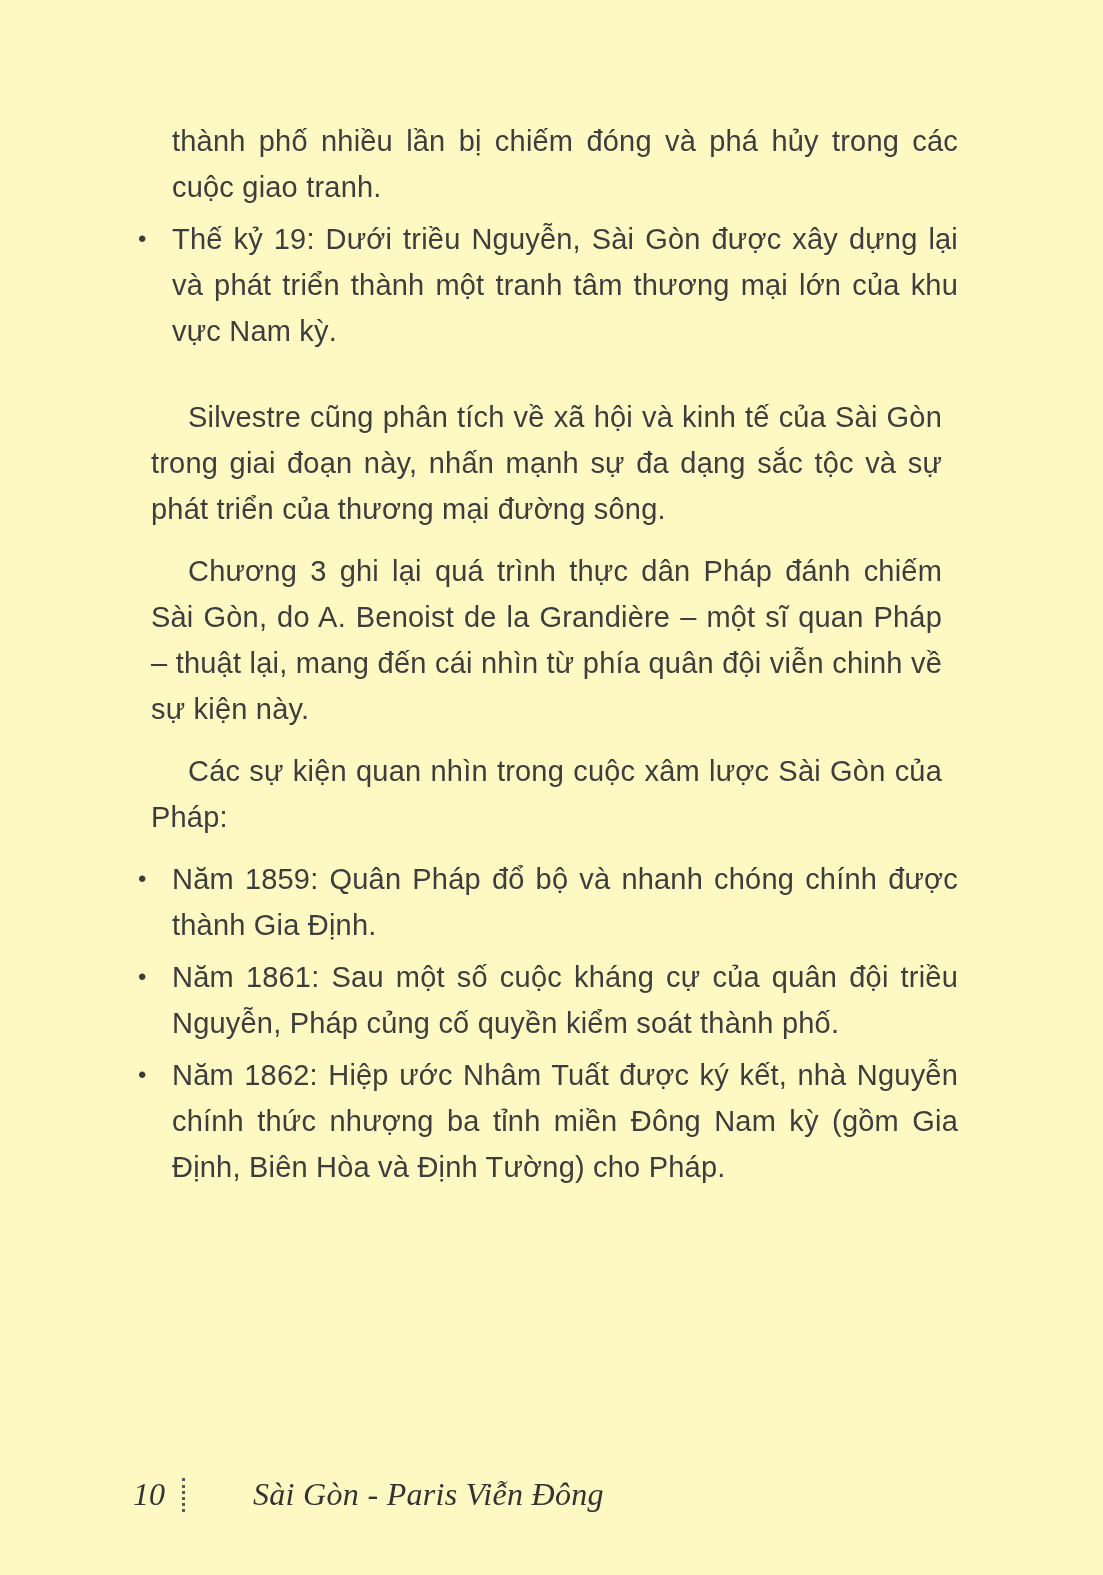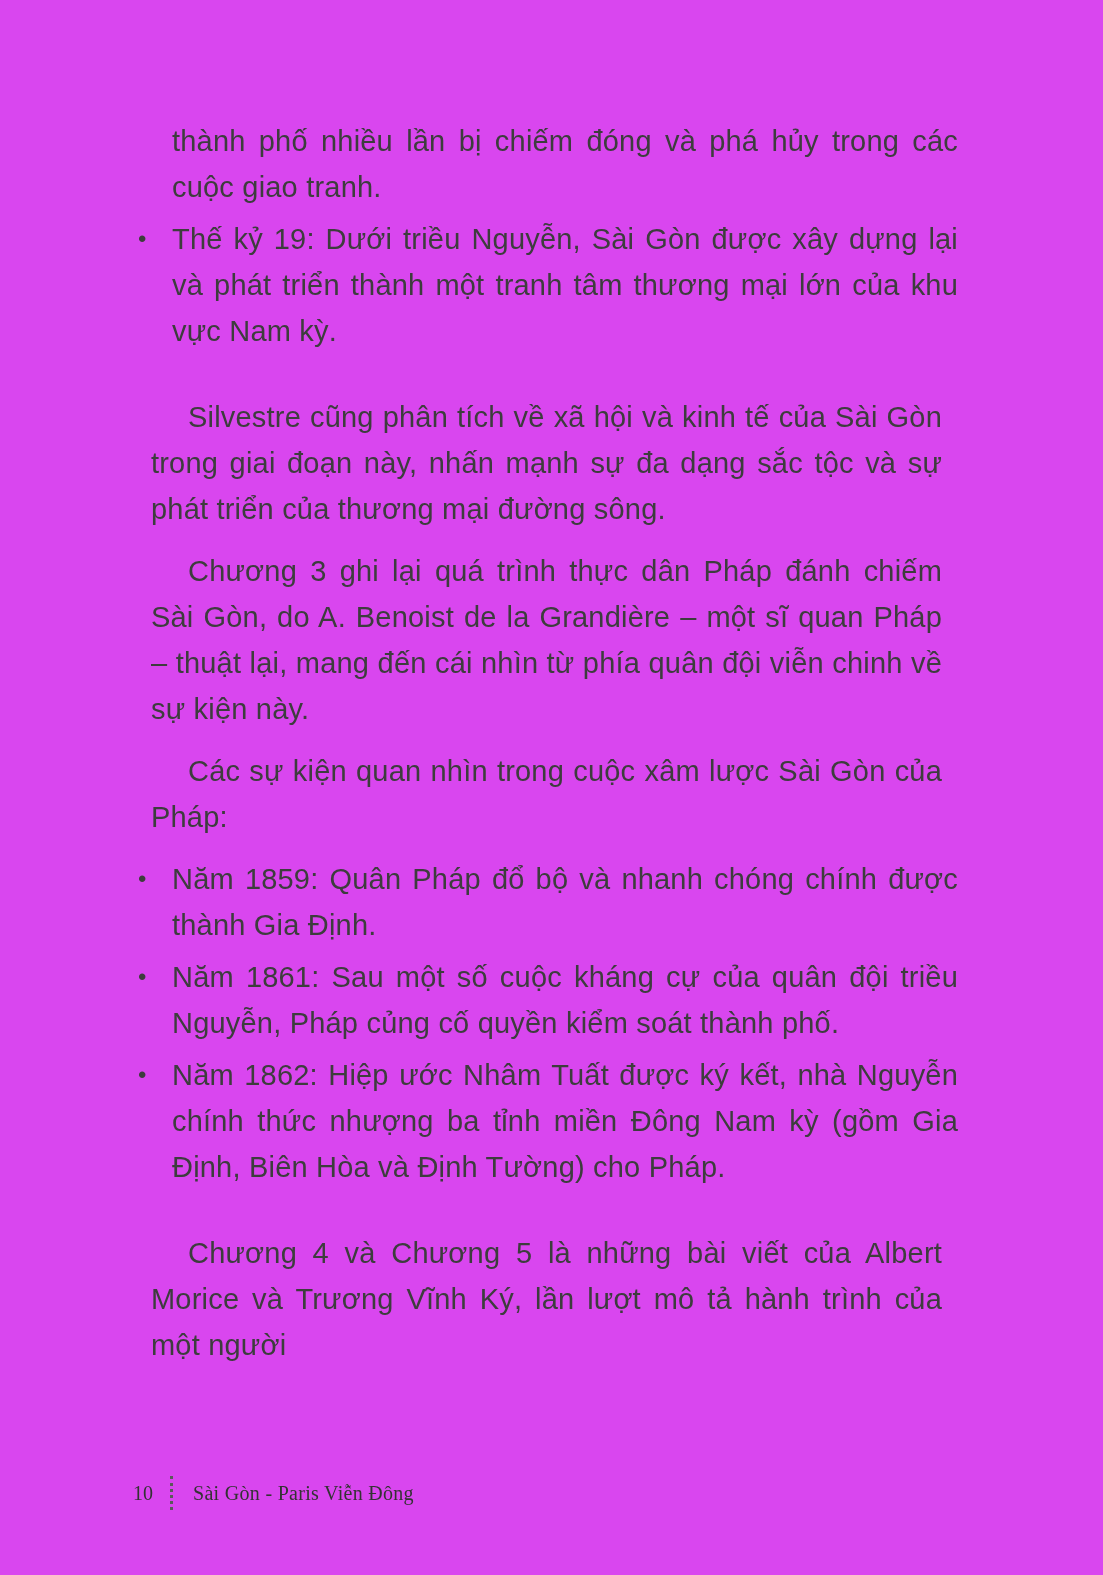--- a/index.html
+++ b/index.html
@@ -10,21 +10,21 @@
     width: 1103px;
     height: 1575px;
     background: #ffffff;
     position: relative;
     overflow: hidden;
     font-family: "Liberation Sans", sans-serif;
   }
   .page {
     position: absolute;
     inset: 0;
-    background: #d946ef;
+    background: #fef9c3;
   }
   .content {
     position: absolute;
     left: 135px;
     top: 118px;
     width: 823px;
     font-size: 29px;
     line-height: 46px;
     color: #3d3d3d;
     text-align: justify;
@@ -55,37 +55,39 @@
   .gap {
     height: 24px;
   }
   .footer {
     position: absolute;
     left: 133px;
     top: 1476px;
     display: flex;
     align-items: center;
     font-family: "Liberation Serif", serif;
-    font-size: 20px;
+    font-size: 32px;
     color: #333333;
+    font-style: italic;
   }
   .footer .pnum {
     display: inline-block;
   }
   .footer .divider {
     display: inline-block;
     width: 0;
     height: 34px;
     border-left: 3px dotted #5a5a5a;
     margin-left: 17px;
     margin-right: 20px;
   }
   .footer .btitle {
     display: inline-block;
     letter-spacing: 0.3px;
+    margin-left: 48px;
   }
 </style>
 </head>
 <body>
 
 <div class="page">
 
   <main class="content">
 
     <div class="bullet-cont">thành phố nhiều lần bị chiếm đóng và phá hủy trong các cuộc giao tranh.</div>
@@ -114,21 +116,20 @@
     </div>
 
     <div class="bullet-item">
       <span class="dot">•</span>
       <div>Năm 1862: Hiệp ước Nhâm Tuất được ký kết, nhà Nguyễn chính thức nhượng ba tỉnh miền Đông Nam kỳ (gồm Gia Định, Biên Hòa và Định Tường) cho Pháp.</div>
     </div>
 
     <div class="gap"></div>
 
 
-    <p class="para">Chương 4 và Chương 5 là những bài viết của Albert Morice và Trương Vĩnh Ký, lần lượt mô tả hành trình của một người</p>
 
   </main>
 
   <footer class="footer">
     <span class="pnum">10</span>
     <span class="divider"></span>
     <span class="btitle">Sài Gòn - Paris Viễn Đông</span>
   </footer>
 
 </div>

